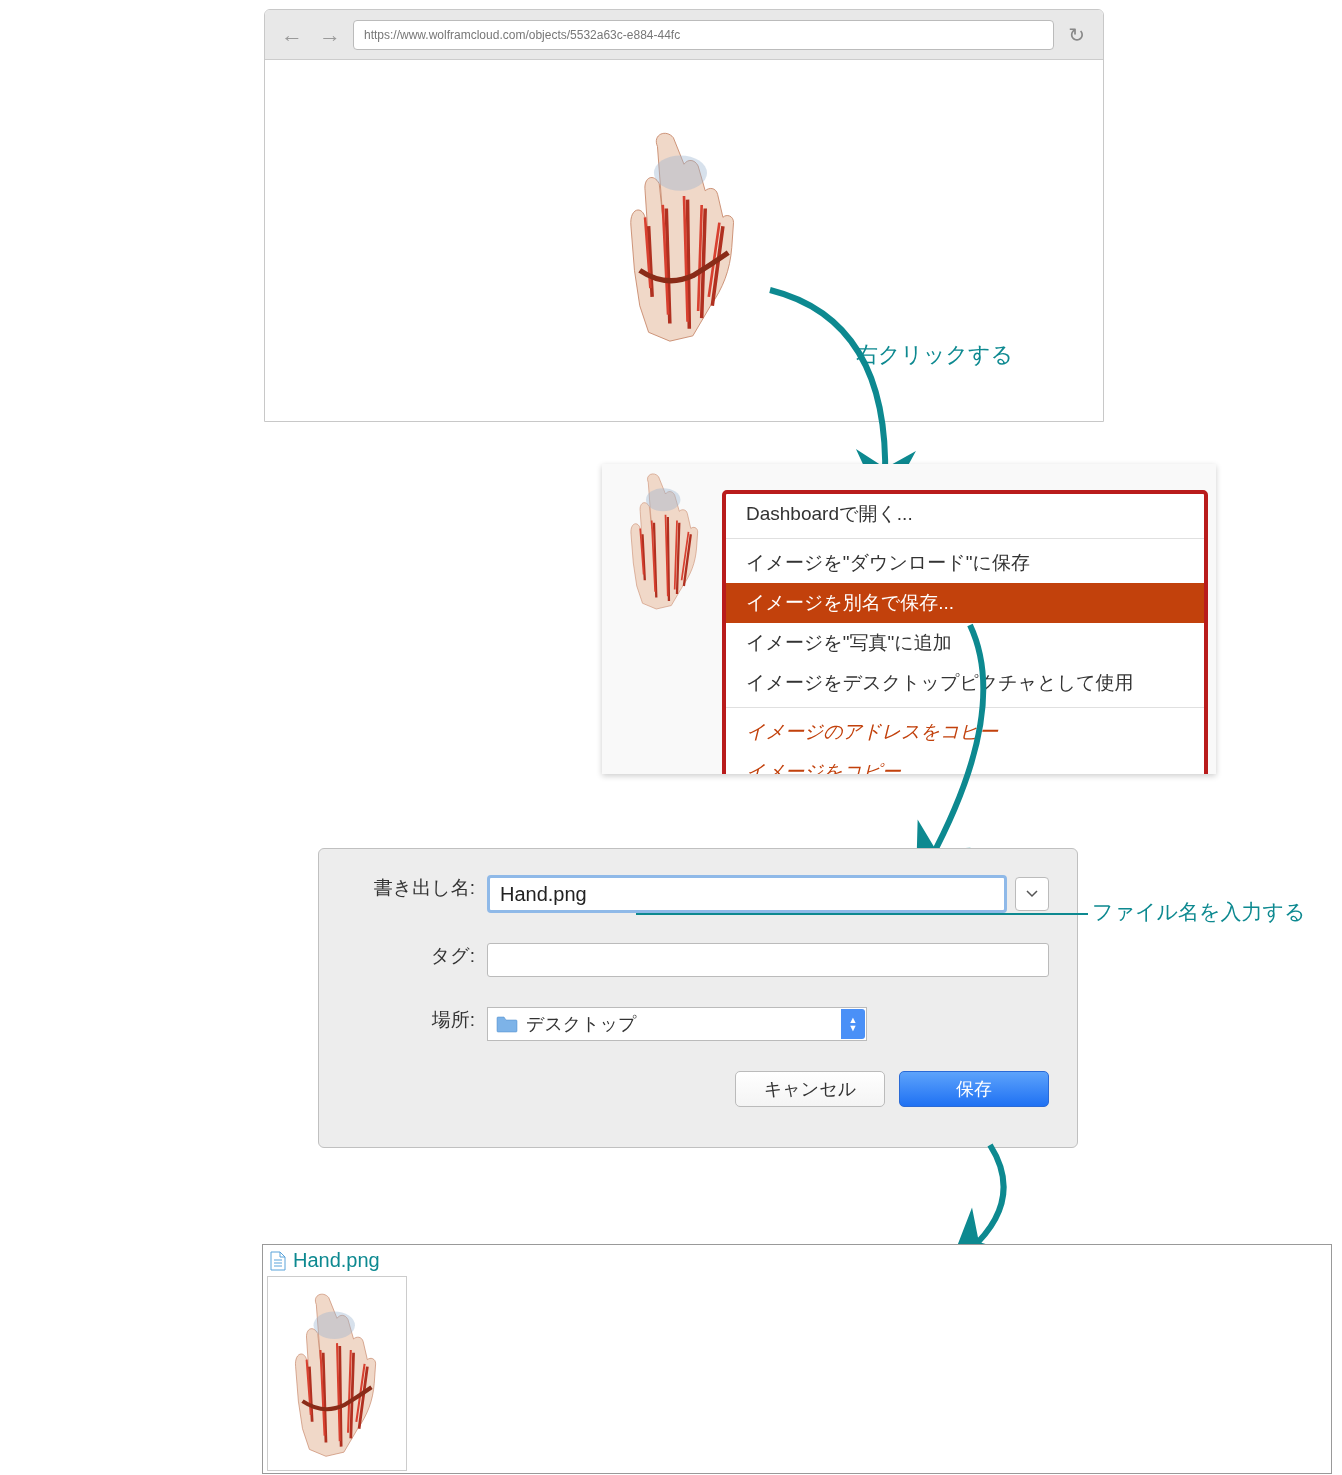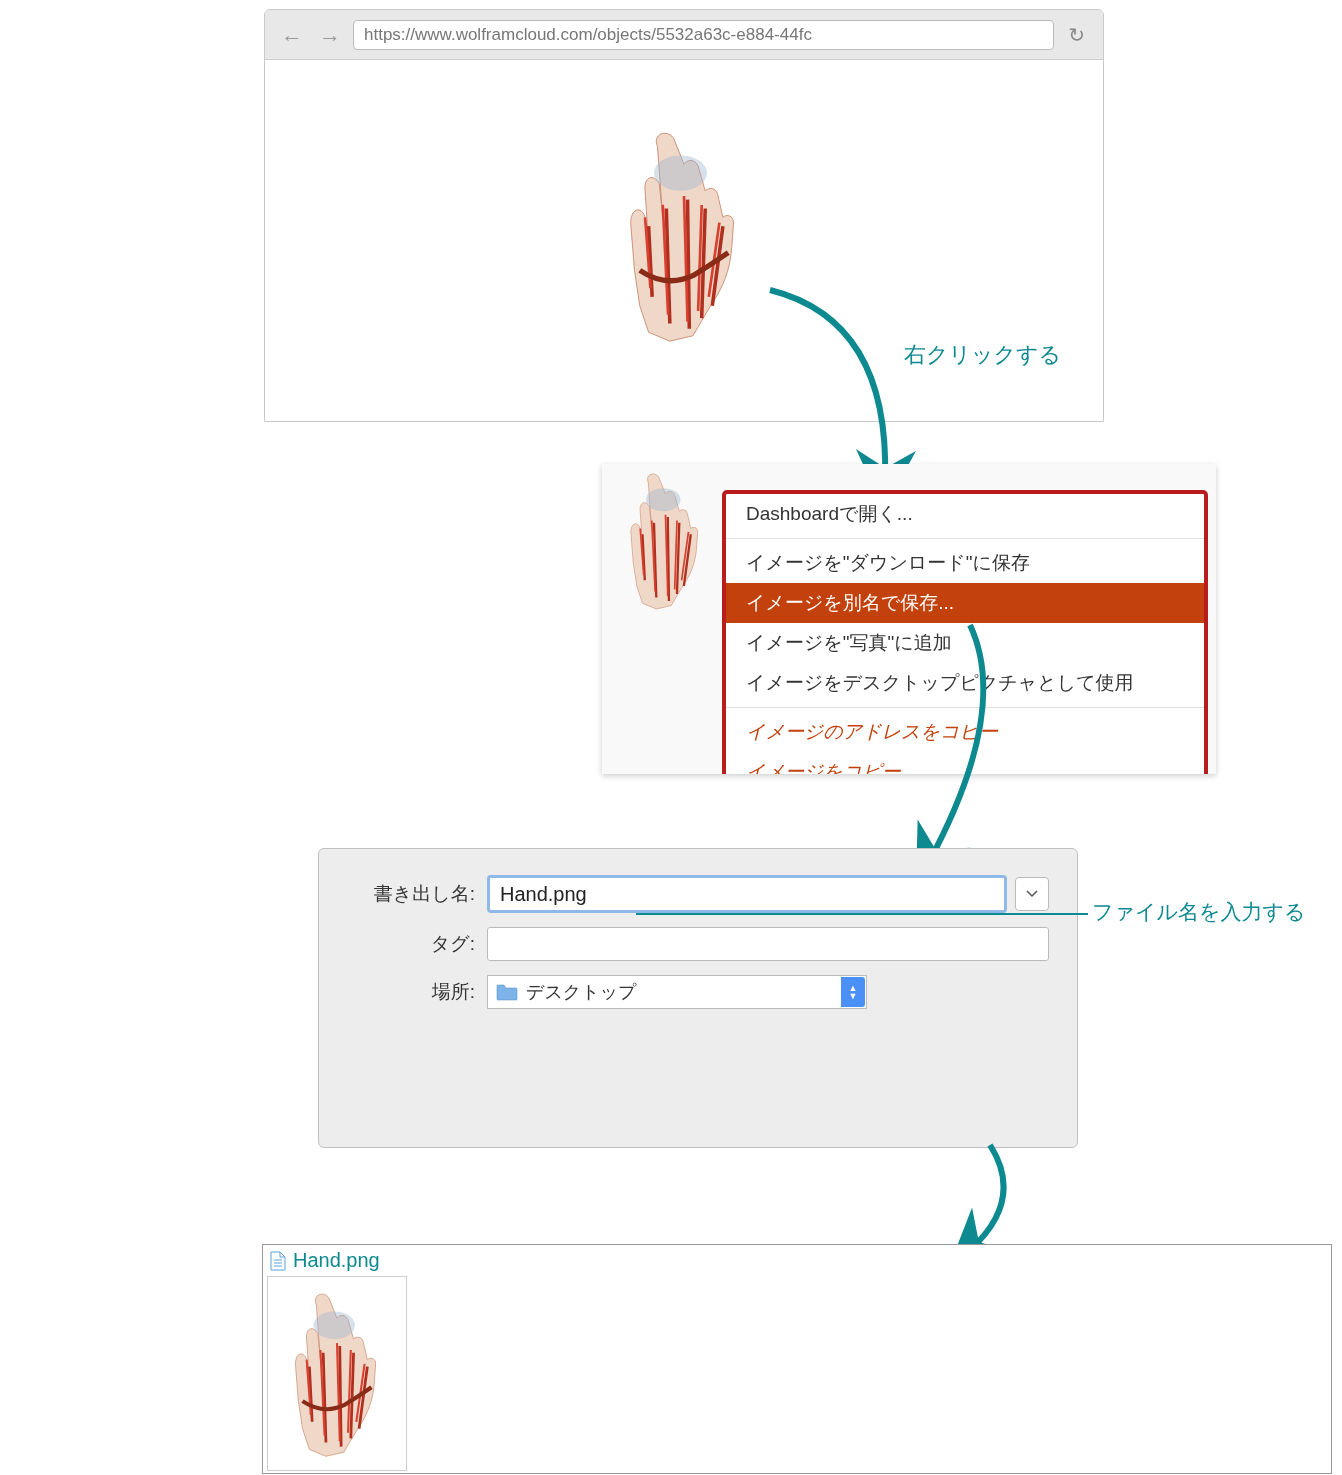--- a/index.html
+++ b/index.html
@@ -38,21 +38,21 @@
       cursor: pointer;
       padding: 0 4px;
     }
     .url-bar {
       flex: 1;
       height: 30px;
       background: #fff;
       border: 1px solid #bbb;
       border-radius: 4px;
       padding: 0 10px;
-      font-size: 17px;
+      font-size: 12px;
       color: #777;
       display: flex;
       align-items: center;
     }
     .reload-btn {
       font-size: 20px;
       color: #888;
       cursor: pointer;
       padding: 0 6px;
     }
@@ -68,21 +68,21 @@
       width: 180px;
       height: 230px;
     }
 
     
     .hand-svg { width: 100%; height: 100%; }
 
     
     .annotation1 {
       position: absolute;
-      left: 904px;
+      left: 856px;
       top: 340px;
       font-size: 22px;
       color: #0d8990;
     }
 
     
     .arrow1 {
       position: absolute;
       left: 750px;
       top: 280px;
@@ -157,22 +157,22 @@
       top: 848px;
       width: 760px;
       height: 300px;
       background: #ededed;
       border: 1px solid #c0c0c0;
       border-radius: 6px;
       padding: 26px 28px 20px 28px;
     }
     .dialog-row {
       display: flex;
-      align-items: center;
-      margin-bottom: 14px;
+      align-items: flex-start;
+      margin-bottom: 30px;
     }
     .dialog-label {
       width: 140px;
       text-align: right;
       padding-right: 12px;
       font-size: 19px;
       color: #333;
     }
     .filename-input-wrap {
       position: relative;
@@ -415,20 +415,24 @@
       <svg class="folder-icon" viewBox="0 0 22 18">
         <path d="M1,4 L1,16 Q1,17 2,17 L20,17 Q21,17 21,16 L21,6 Q21,5 20,5 L10,5 L8,2 L2,2 Q1,2 1,3 Z" fill="#7db3e8" stroke="#4a8bc9" stroke-width="0.5"></path>
       </svg>
       <span>デスクトップ</span>
       <div class="select-arrows">
         <span>▲</span>
           <span>▼</span>
       </div>
     </div>
   </div>
+  <div class="dialog-buttons">
+    <div class="btn btn-cancel">キャンセル</div>
+    <div class="btn btn-save">保存</div>
+  </div>
 </div>
 
 <svg class="annotation2-line" viewBox="0 0 452 2">
   <defs>
     <marker id="ah-l" markerWidth="10" markerHeight="10" refX="2" refY="5" orient="auto">
       <path d="M9,1 L1,5 L9,9 L6,5 Z" fill="#0d8990"></path>
     </marker>
   </defs>
   <line x1="452" y1="1" x2="8" y2="1" stroke="#0d8990" stroke-width="2" marker-end="url(#ah-l)"></line>
 </svg>

